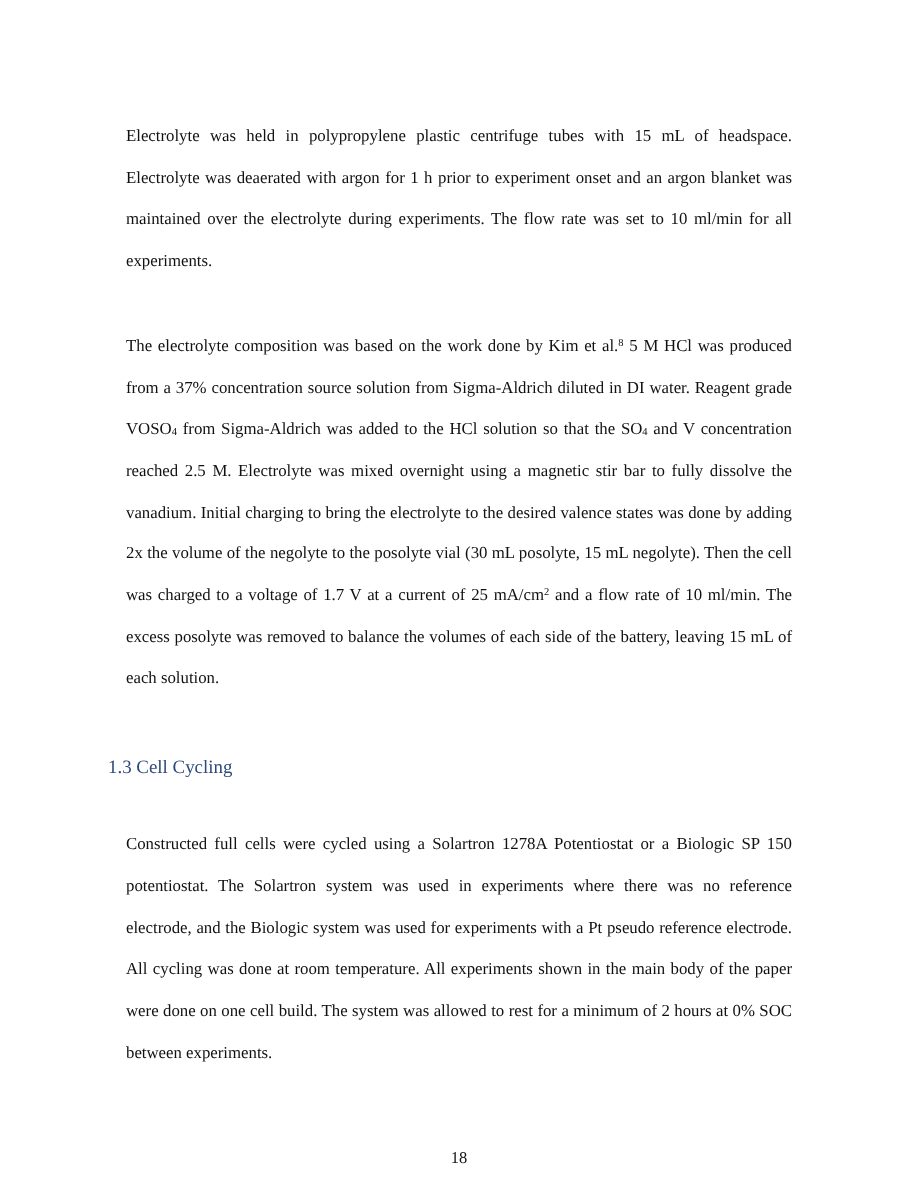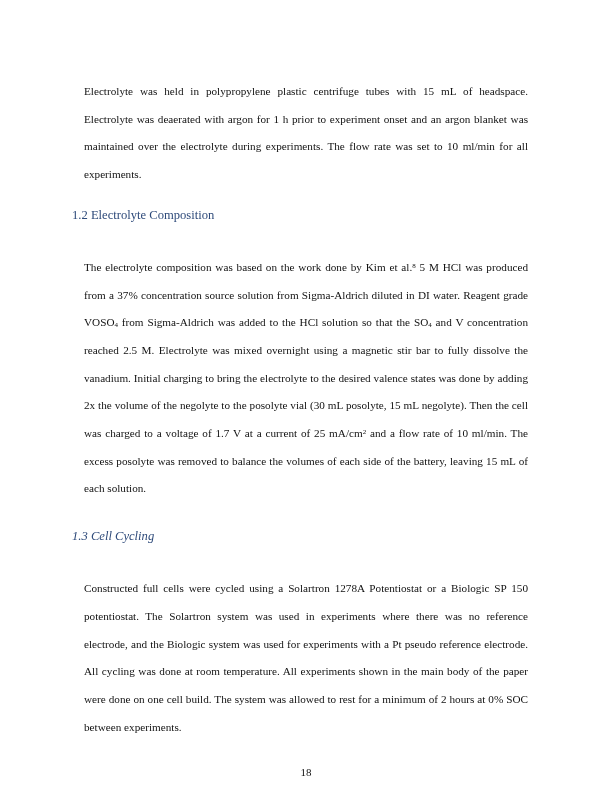--- a/index.html
+++ b/index.html
@@ -12,22 +12,21 @@
   sup { vertical-align: 3.5px; }
   sub { vertical-align: -1px; }
   .footer { position: absolute; top: 766px; left: 0; width: 612px; text-align: center; font-size: 11px; }
 </style>
 </head>
 <body>
 
 <div class="page">
   <p class="para">Electrolyte was held in polypropylene plastic centrifuge tubes with 15 mL of headspace. Electrolyte was deaerated with argon for 1 h prior to experiment onset and an argon blanket was maintained over the electrolyte during experiments. The flow rate was set to 10 ml/min for all experiments.</p>
 
-  <h2 class="heading" style="margin-top:16px;">1.2 Electrolyte Composition</h2>
 
   <p class="para" style="margin-top:29px;"><span>The electrolyte composition was based on the work done by Kim et al.</span><sup>8</sup><span> 5 M HCl was produced from a 37% concentration source solution from Sigma-Aldrich diluted in DI water. Reagent grade VOSO</span><sub>4</sub><span> from Sigma-Aldrich was added to the HCl solution so that the SO</span><sub>4</sub><span> and V concentration reached 2.5 M. Electrolyte was mixed overnight using a magnetic stir bar to fully dissolve the vanadium. Initial charging to bring the electrolyte to the desired valence states was done by adding 2x the volume of the negolyte to the posolyte vial (30 mL posolyte, 15 mL negolyte). Then the cell was charged to a voltage of 1.7 V at a current of 25 mA/cm</span><sup>2</sup><span> and a flow rate of 10 ml/min. The excess posolyte was removed to balance the volumes of each side of the battery, leaving 15 mL of each solution.</span></p>
 
-  <h2 class="heading" style="margin-top:23px;font-style:italic;">1.3 Cell Cycling</h2>
+  <h2 class="heading" style="margin-top:34px;">1.3 Cell Cycling</h2>
 
   <p class="para" style="margin-top:29px;">Constructed full cells were cycled using a Solartron 1278A Potentiostat or a Biologic SP 150 potentiostat. The Solartron system was used in experiments where there was no reference electrode, and the Biologic system was used for experiments with a Pt pseudo reference electrode. All cycling was done at room temperature. All experiments shown in the main body of the paper were done on one cell build. The system was allowed to rest for a minimum of 2 hours at 0% SOC between experiments.</p>
 </div>
 
 <div class="footer">18</div>
 
 </body></html>

